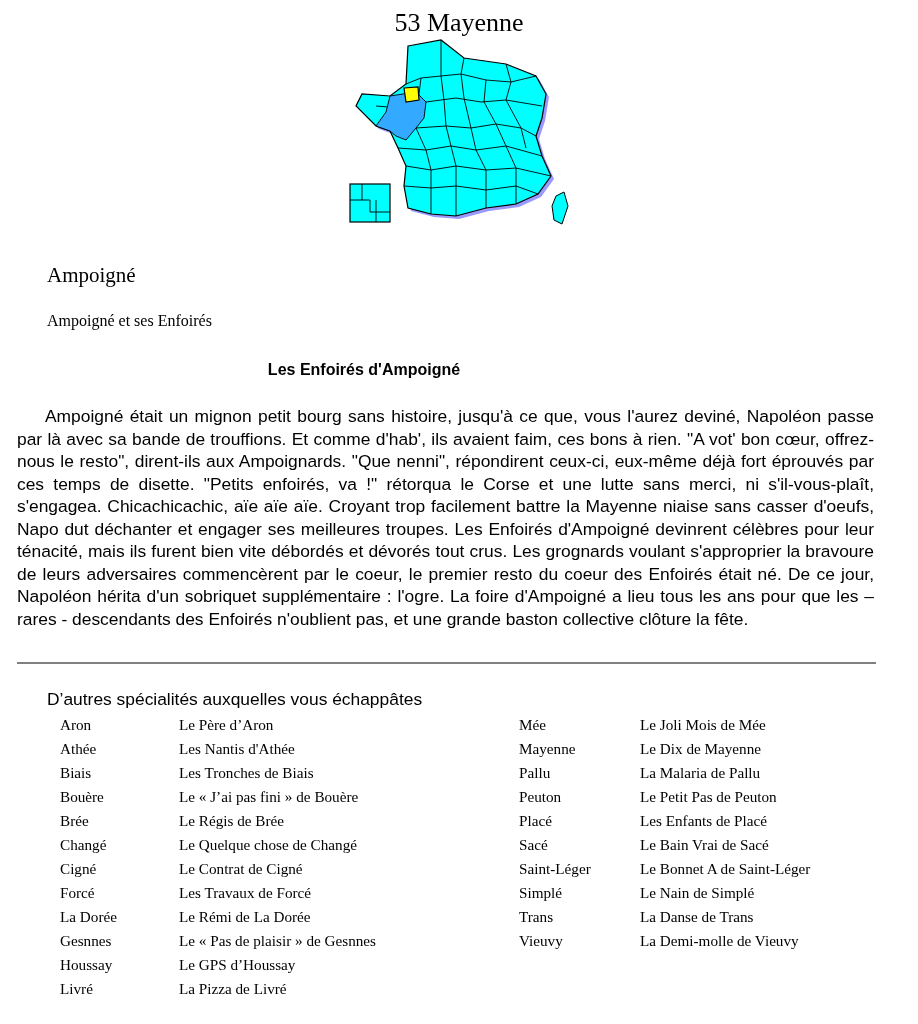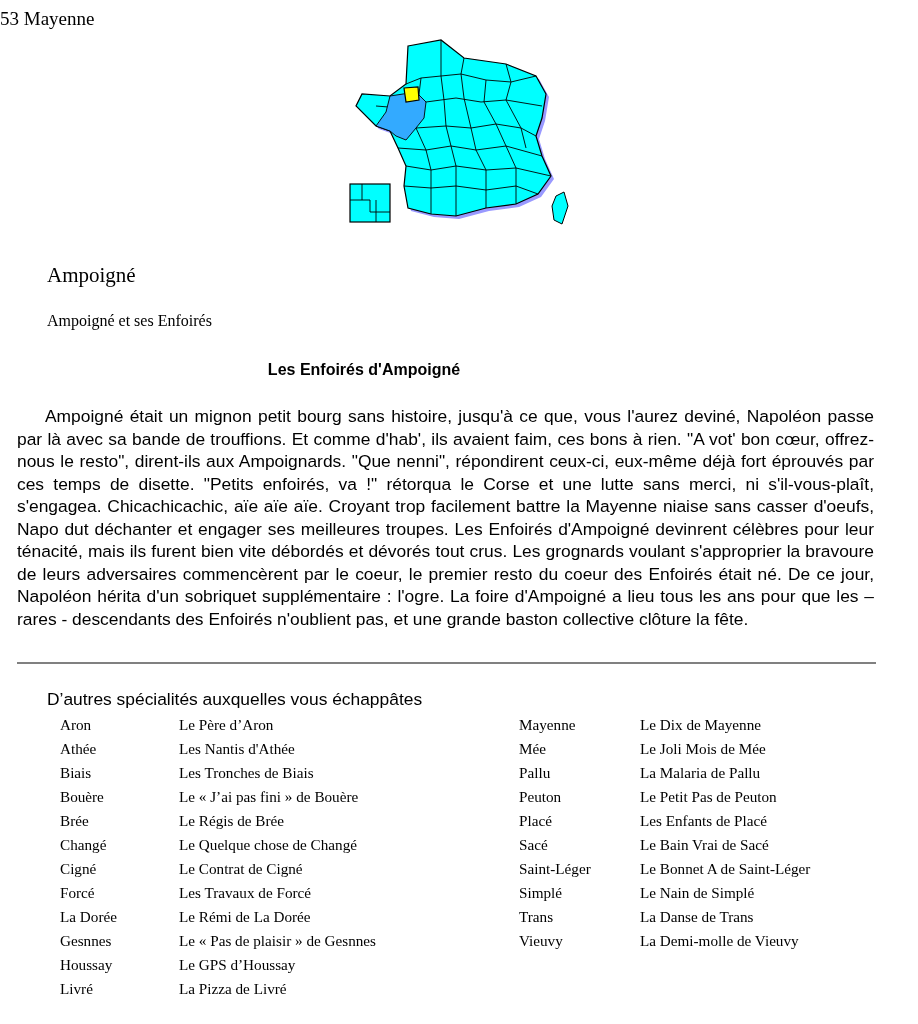--- a/index.html
+++ b/index.html
@@ -1,20 +1,20 @@
 <!DOCTYPE html>
 <html><head>
 <meta charset="utf-8">
 <style>
   html, body { margin: 0; padding: 0; background: #ffffff; }
   body { width: 918px; height: 1024px; position: relative; overflow: hidden; color: #000; }
   .serif { font-family: "Liberation Serif", "DejaVu Serif", serif; }
   .sans { font-family: "Liberation Sans", "DejaVu Sans", sans-serif; }
 
-  #dept-title { position: absolute; top: 8px; left: 0; width: 918px; text-align: left; font-size: 19px; }
+  #dept-title { position: absolute; top: 8px; left: 0; width: 918px; text-align: center; font-size: 26px; }
   #map-wrap { position: absolute; top: 36px; left: 346px; width: 230px; height: 200px; }
   #map-wrap svg { width: 230px; height: 200px; display: block; }
 
   #commune-title { position: absolute; top: 263px; left: 47px; font-size: 21px; }
   #commune-sub { position: absolute; top: 312px; left: 47px; font-size: 16px; }
 
   #story-title { position: absolute; top: 361px; left: 0; width: 728px; text-align: center; font-size: 16px; font-weight: bold; }
   #story-body { position: absolute; top: 405px; left: 17px; width: 857px; font-size: 17.4px; line-height: 22.5px; text-align: justify; text-indent: 28px; }
 
   #divider { position: absolute; top: 662px; left: 17px; width: 859px; height: 2px; background: #808080; }
@@ -124,26 +124,26 @@
       <span>Le GPS d’Houssay</span>
     </div>
   <div class="row">
       <span class="name">Livré</span>
       <span>La Pizza de Livré</span>
     </div>
 </div>
 
 <div id="col-right" class="col serif">
   <div class="row">
+      <span class="name">Mée</span>
+      <span>Le Joli Mois de Mée</span>
+    </div>
+  <div class="row">
       <span class="name">Mayenne</span>
       <span>Le Dix de Mayenne</span>
-    </div>
-  <div class="row">
-      <span class="name">Mée</span>
-      <span>Le Joli Mois de Mée</span>
     </div>
   <div class="row">
       <span class="name">Pallu</span>
       <span>La Malaria de Pallu</span>
     </div>
   <div class="row">
       <span class="name">Peuton</span>
       <span>Le Petit Pas de Peuton</span>
     </div>
   <div class="row">

